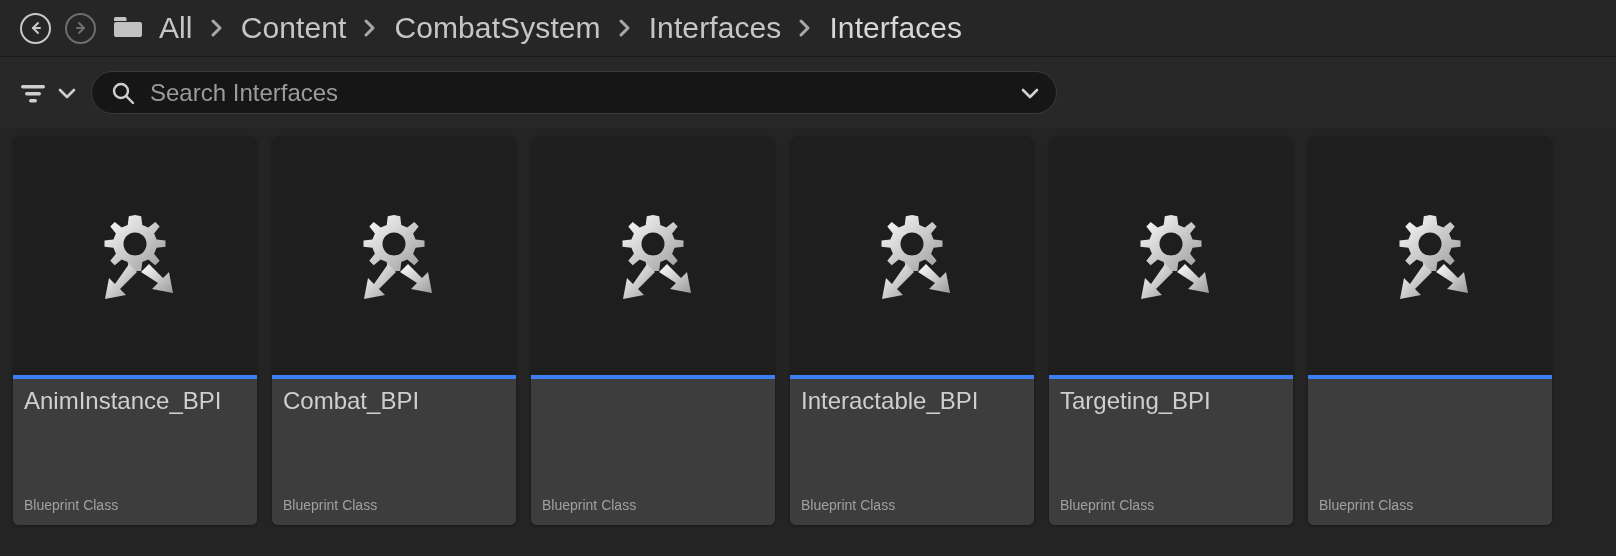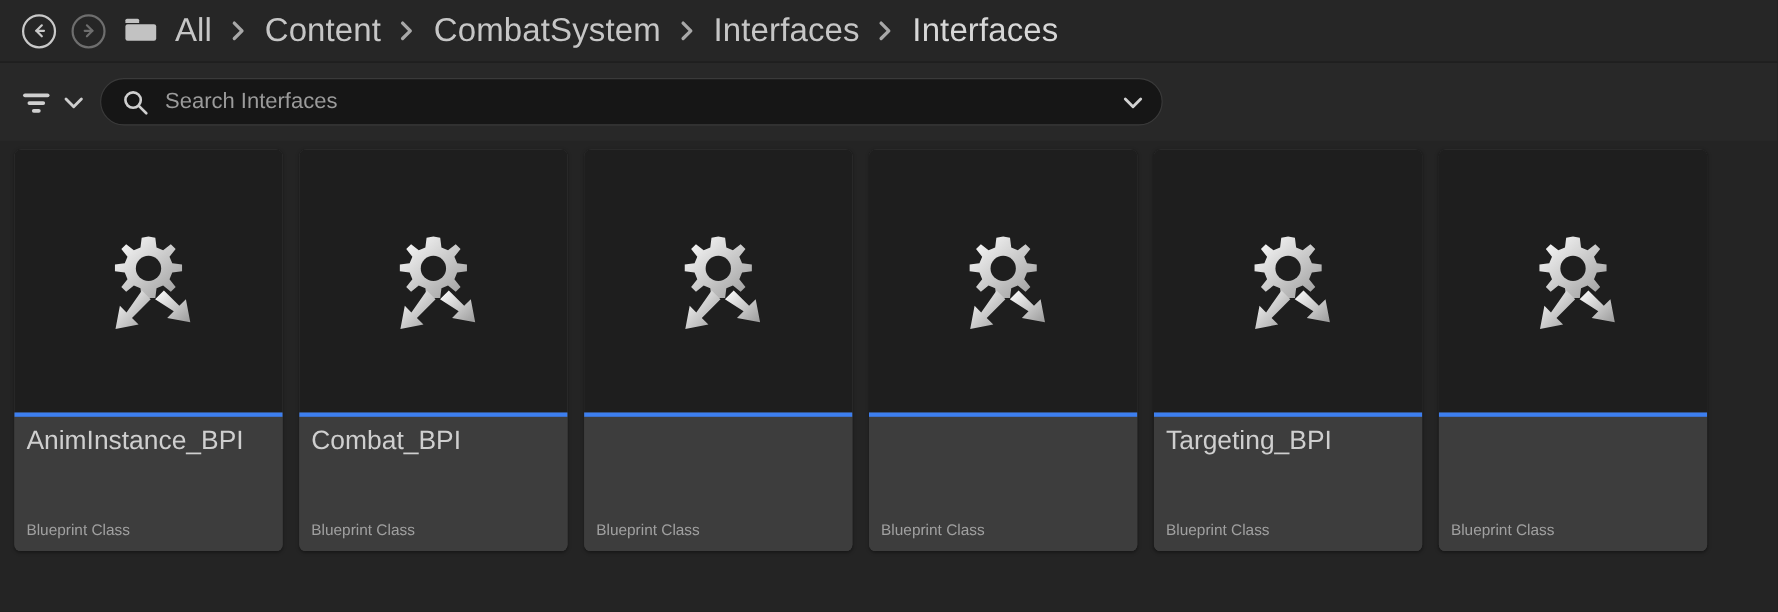--- a/index.html
+++ b/index.html
@@ -88,21 +88,21 @@
     border: 1px solid #3a3a3a;
     border-radius: 22px;
     display: flex;
     align-items: center;
     box-sizing: border-box;
     padding: 0 14px 0 18px;
   }
   .search-icon { flex: none; display: block; margin-right: 14px; }
   .search-placeholder {
     flex: 1 1 auto;
-    font-size: 20px;
+    font-size: 24px;
     color: #9b9b9b;
     white-space: nowrap;
     overflow: hidden;
   }
   .search-chevron { flex: none; display: block; }
 
   
   .asset-grid {
     display: flex;
     align-items: flex-start;
@@ -122,21 +122,21 @@
     background: #1e1e1e;
     display: flex;
     align-items: center;
     justify-content: center;
   }
   .tile-accent {
     height: 4px;
     background: #3d7ff0;
   }
   .tile-footer {
-    height: 122px;
+    height: 146px;
     position: relative;
     background: #3d3d3d;
   }
   .tile-name {
     position: absolute;
     top: 8px;
     left: 11px;
     right: 8px;
     font-size: 24px;
     color: #cfcfcf;
@@ -344,20 +344,21 @@
           <circle cx="55" cy="43" r="11.5" fill="#1e1e1e"></circle>
           <g fill="url(#gq3)">
             <path d="M49 63 L57 71 L40 88 L46 94 L25 98 L29 77 L35 83 Z"></path>
             <path d="M61 71 L69 63 L83 77 L89 71 L93 92 L72 88 L78 82 Z"></path>
           </g>
         </svg>
       </span>
     </div>
     <div class="tile-accent"></div>
     <div class="tile-footer">
+      <div class="tile-name">Interactable_BPI</div>
       <div class="tile-type">Blueprint Class</div>
     </div>
   </div>
 
   <div class="asset-tile">
     <div class="tile-thumb">
       <span>
         <svg class="bp-icon" width="110" height="110" viewBox="0 0 110 110" aria-hidden="true">
           <defs>
             <linearGradient id="gq4" x1="0" y1="0" x2="1" y2="1">

